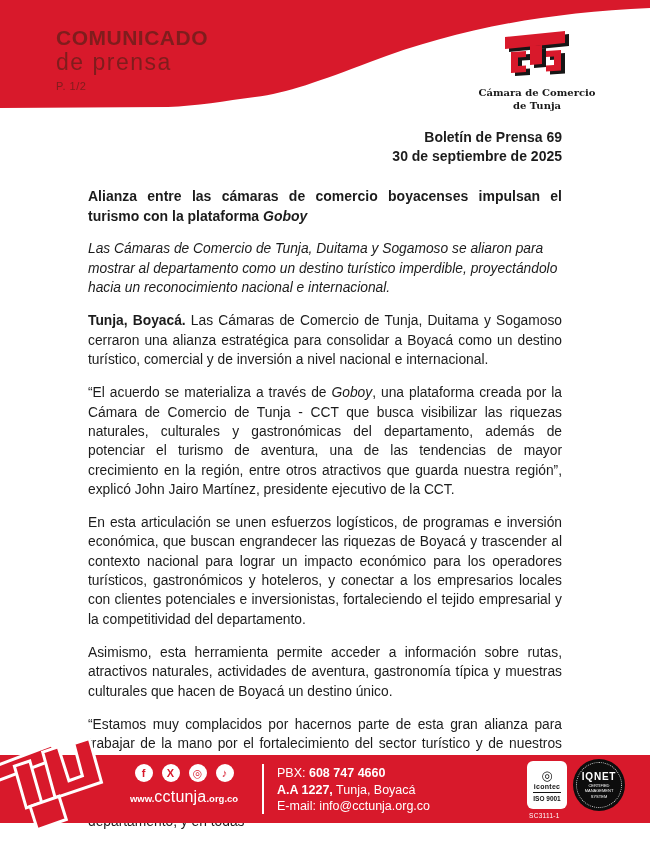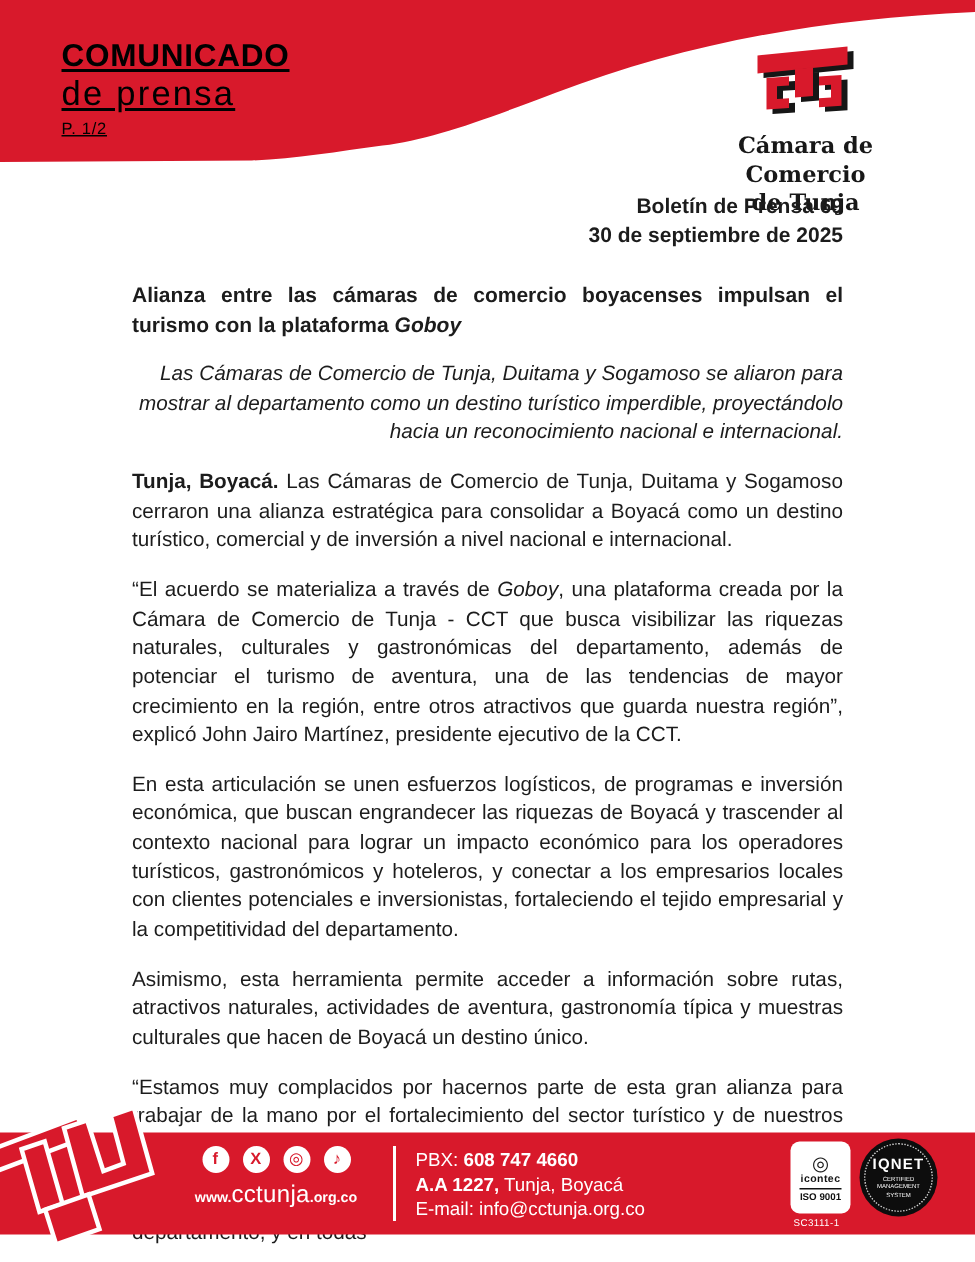--- a/index.html
+++ b/index.html
@@ -12,33 +12,33 @@
     position:relative;
     width:650px;height:841px;
     background:#ffffff;
     overflow:hidden;
     font-family:"Liberation Sans","DejaVu Sans",sans-serif;
     color:var(--ink);
   }
   
   .header{position:absolute;top:0;left:0;width:650px;height:115px;}
   .header svg.swoosh{position:absolute;top:0;left:0;}
-  .hdr-text{position:absolute;left:41px;top:27px;color:#000000;line-height:1.08;text-decoration:underline;}
+  .hdr-text{position:absolute;left:56px;top:27px;color:#7f1d1d;line-height:1.08;}
   .hdr-line1{font-size:21px;font-weight:bold;letter-spacing:.5px;}
   .hdr-line2{font-size:23px;font-weight:normal;letter-spacing:1.5px;}
   .hdr-page{font-size:11px;margin-top:6px;letter-spacing:.5px;}
   .logo-block{position:absolute;right:48px;top:28px;width:130px;text-align:center;}
   .logo-caption{font-family:"DejaVu Serif","Liberation Serif",serif;font-weight:bold;
-    font-size:15px;line-height:1.25;color:#181818;margin-top:3px;}
+    font-size:10px;line-height:1.25;color:#181818;margin-top:3px;}
   
   .content{position:absolute;top:128px;left:0;width:650px;padding:0 88px;}
   .meta{ text-align:right;font-weight:bold;font-size:14px;line-height:1.35;}
   .title{margin-top:20px;font-weight:bold;font-size:14px;line-height:1.45;text-align:justify;}
   .title .it{font-style:italic;}
-  .lede{margin-top:13px;font-style:italic;font-size:13.8px;line-height:1.4;text-align:right;}
+  .lede{margin-top:13px;font-style:italic;font-size:13.8px;line-height:1.4;text-align:left;}
   p.body-p{margin-top:14px;font-size:13.8px;line-height:1.4;text-align:justify;}
   p.body-p b{font-weight:bold;}
   p.body-p .it{font-style:italic;}
   
   .footer-band{position:absolute;left:0;top:755px;width:650px;height:68px;background:var(--red);}
   .footer-logo{position:absolute;left:-14px;top:-13px;width:150px;height:96px;overflow:visible;}
   .social-block{position:absolute;left:116px;top:9px;width:136px;text-align:center;color:#fff;}
   .social-row{display:flex;justify-content:center;gap:9px;}
   .s-icon{width:18px;height:18px;border-radius:50%;background:#fff;color:var(--red);
     font-size:11px;font-weight:bold;display:flex;align-items:center;justify-content:center;line-height:1;}

